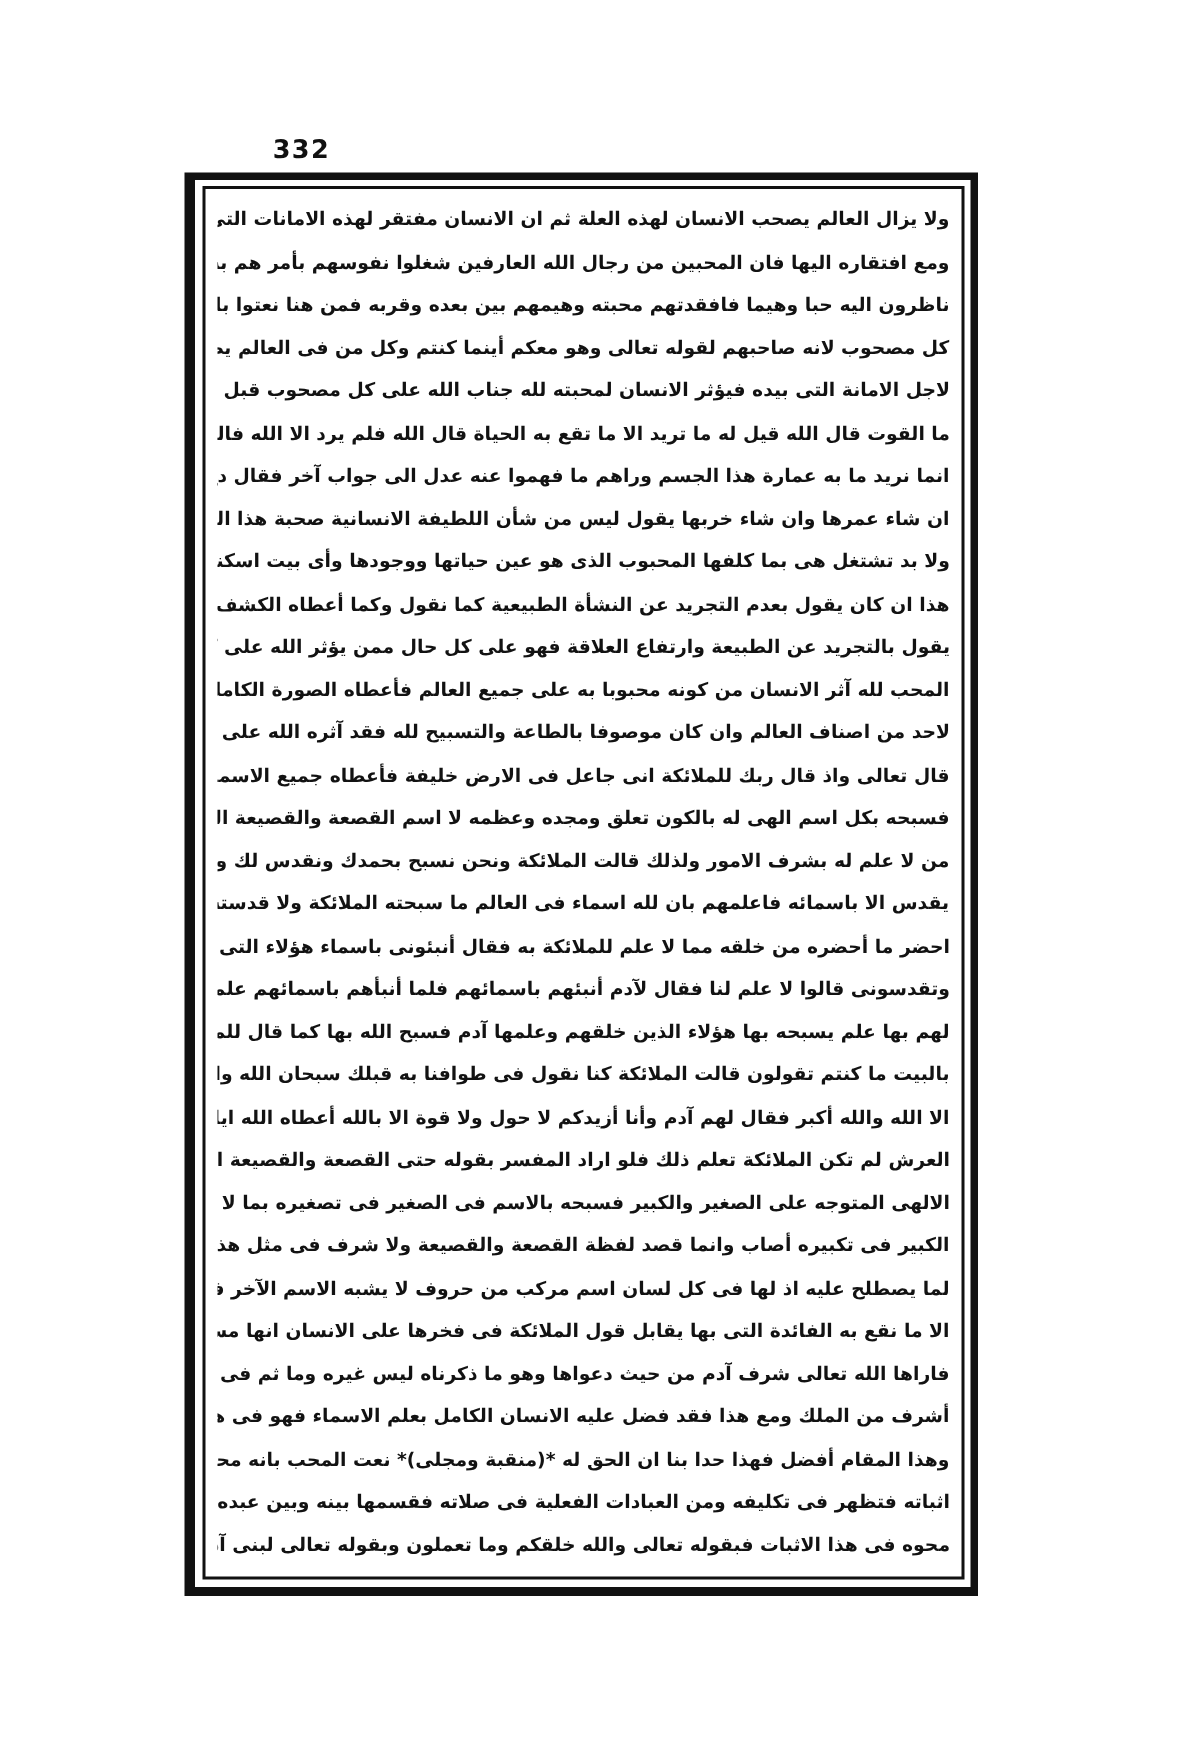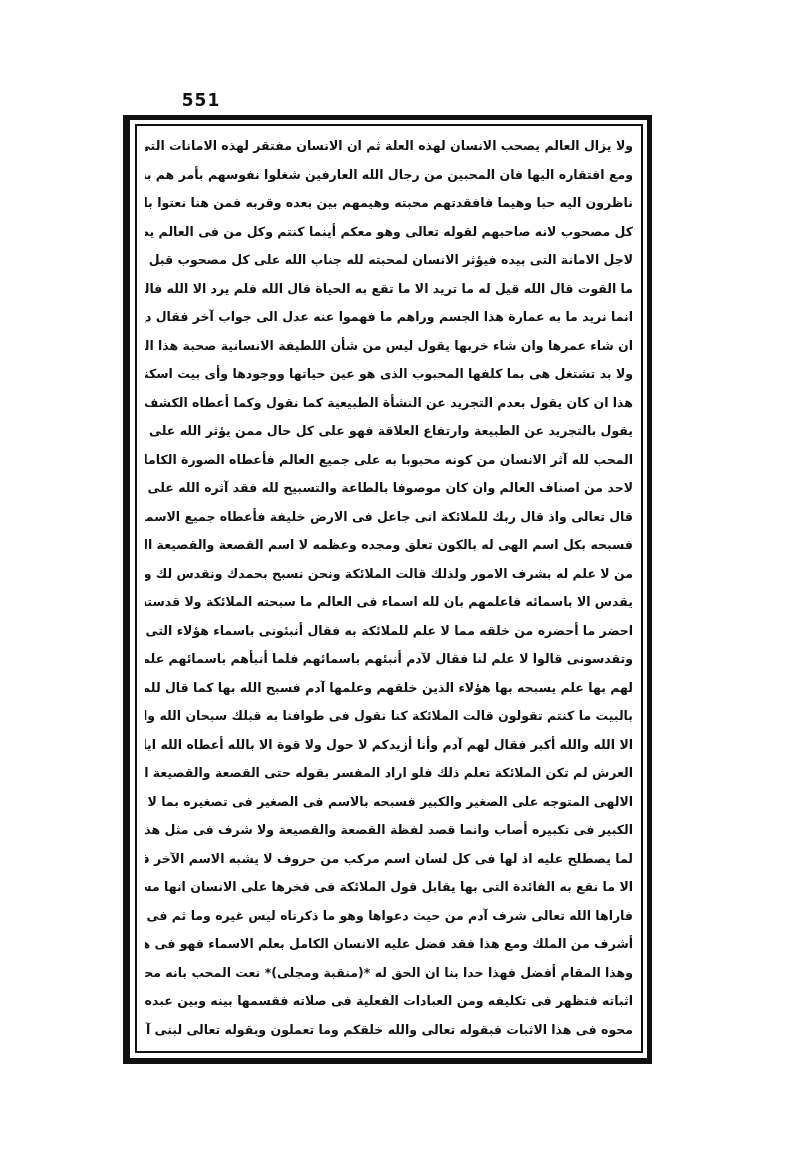--- a/index.html
+++ b/index.html
@@ -64,21 +64,21 @@
     line-height: 35.6px;
     white-space: nowrap;
     text-align: justify;
     text-align-last: justify;
     overflow: hidden;
   }
 </style>
 </head>
 <body>
 
-<div class="page-number">551</div>
+<div class="page-number">332</div>
 
 <div class="frame-outer">
   <div class="frame-inner">
     <div class="text-block" id="text-block">
         <div class="line" style="height: 28.53px; line-height: 28.53px;">ولا يزال العالم يصحب الانسان لهذه العلة ثم ان الانسان مفتقر لهذه الامانات التى عند العالم</div>
         <div class="line" style="height: 28.53px; line-height: 28.53px;">ومع افتقاره اليها فان المحبين من رجال الله العارفين شغلوا نفوسهم بأمر هم به محجوبهم فهم</div>
         <div class="line" style="height: 28.53px; line-height: 28.53px;">ناظرون اليه حبا وهيما فافقدتهم محبته وهيمهم بين بعده وقربه فمن هنا نعتوا بانهم آثروه على</div>
         <div class="line" style="height: 28.53px; line-height: 28.53px;">كل مصحوب لانه صاحبهم لقوله تعالى وهو معكم أينما كنتم وكل من فى العالم يصحبه أيضا</div>
         <div class="line" style="height: 28.53px; line-height: 28.53px;">لاجل الامانة التى بيده فيؤثر الانسان لمحبته لله جناب الله على كل مصحوب قبل اهل</div>
         <div class="line" style="height: 28.53px; line-height: 28.53px;">ما القوت قال الله قيل له ما تريد الا ما تقع به الحياة قال الله فلم يرد الا الله فالحوا عليه وقالوا له</div>

